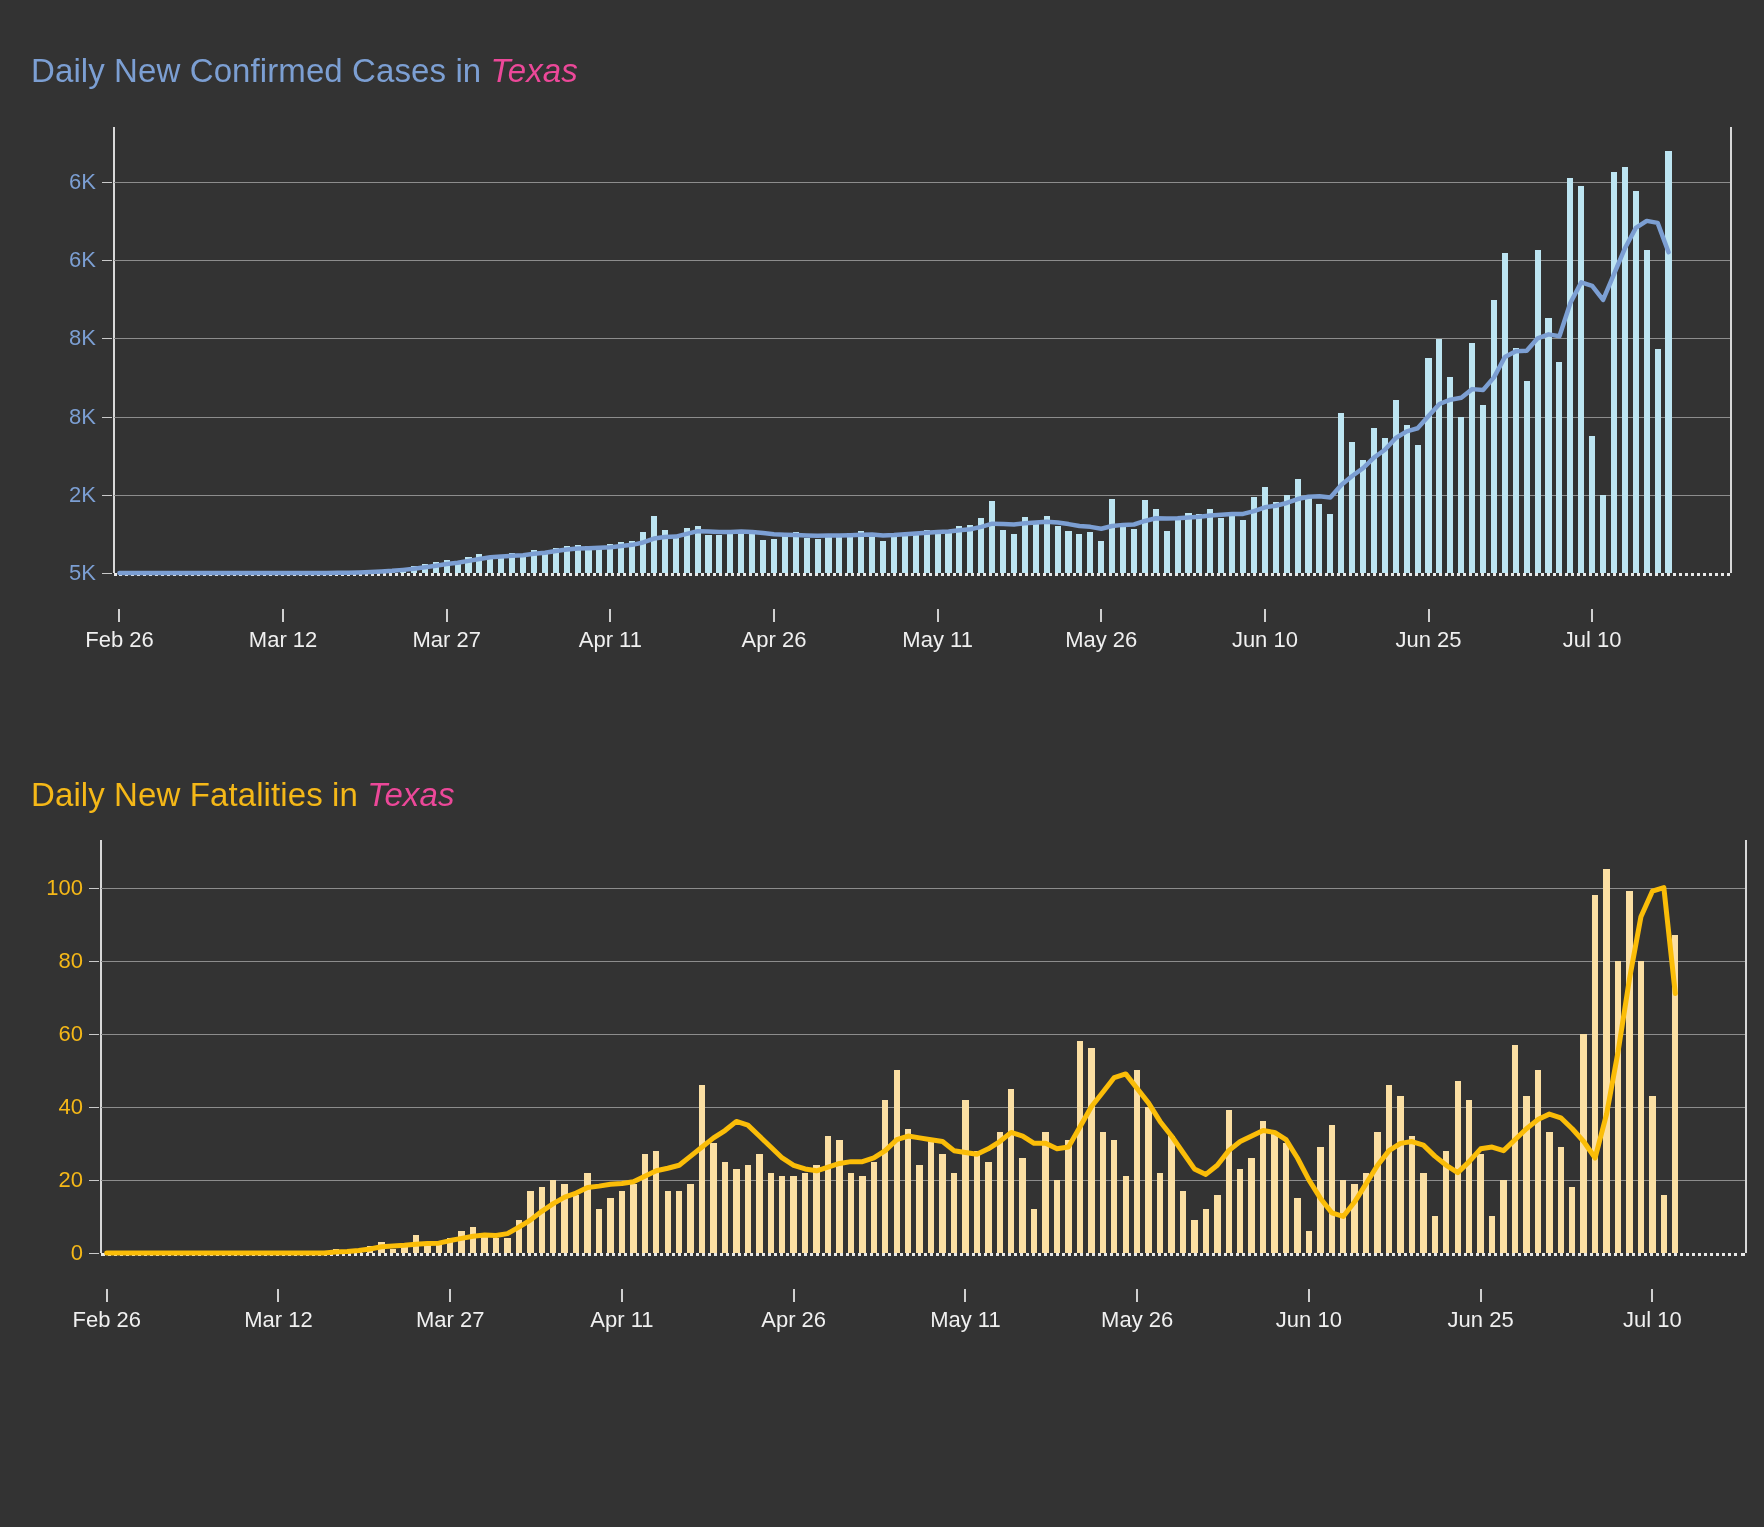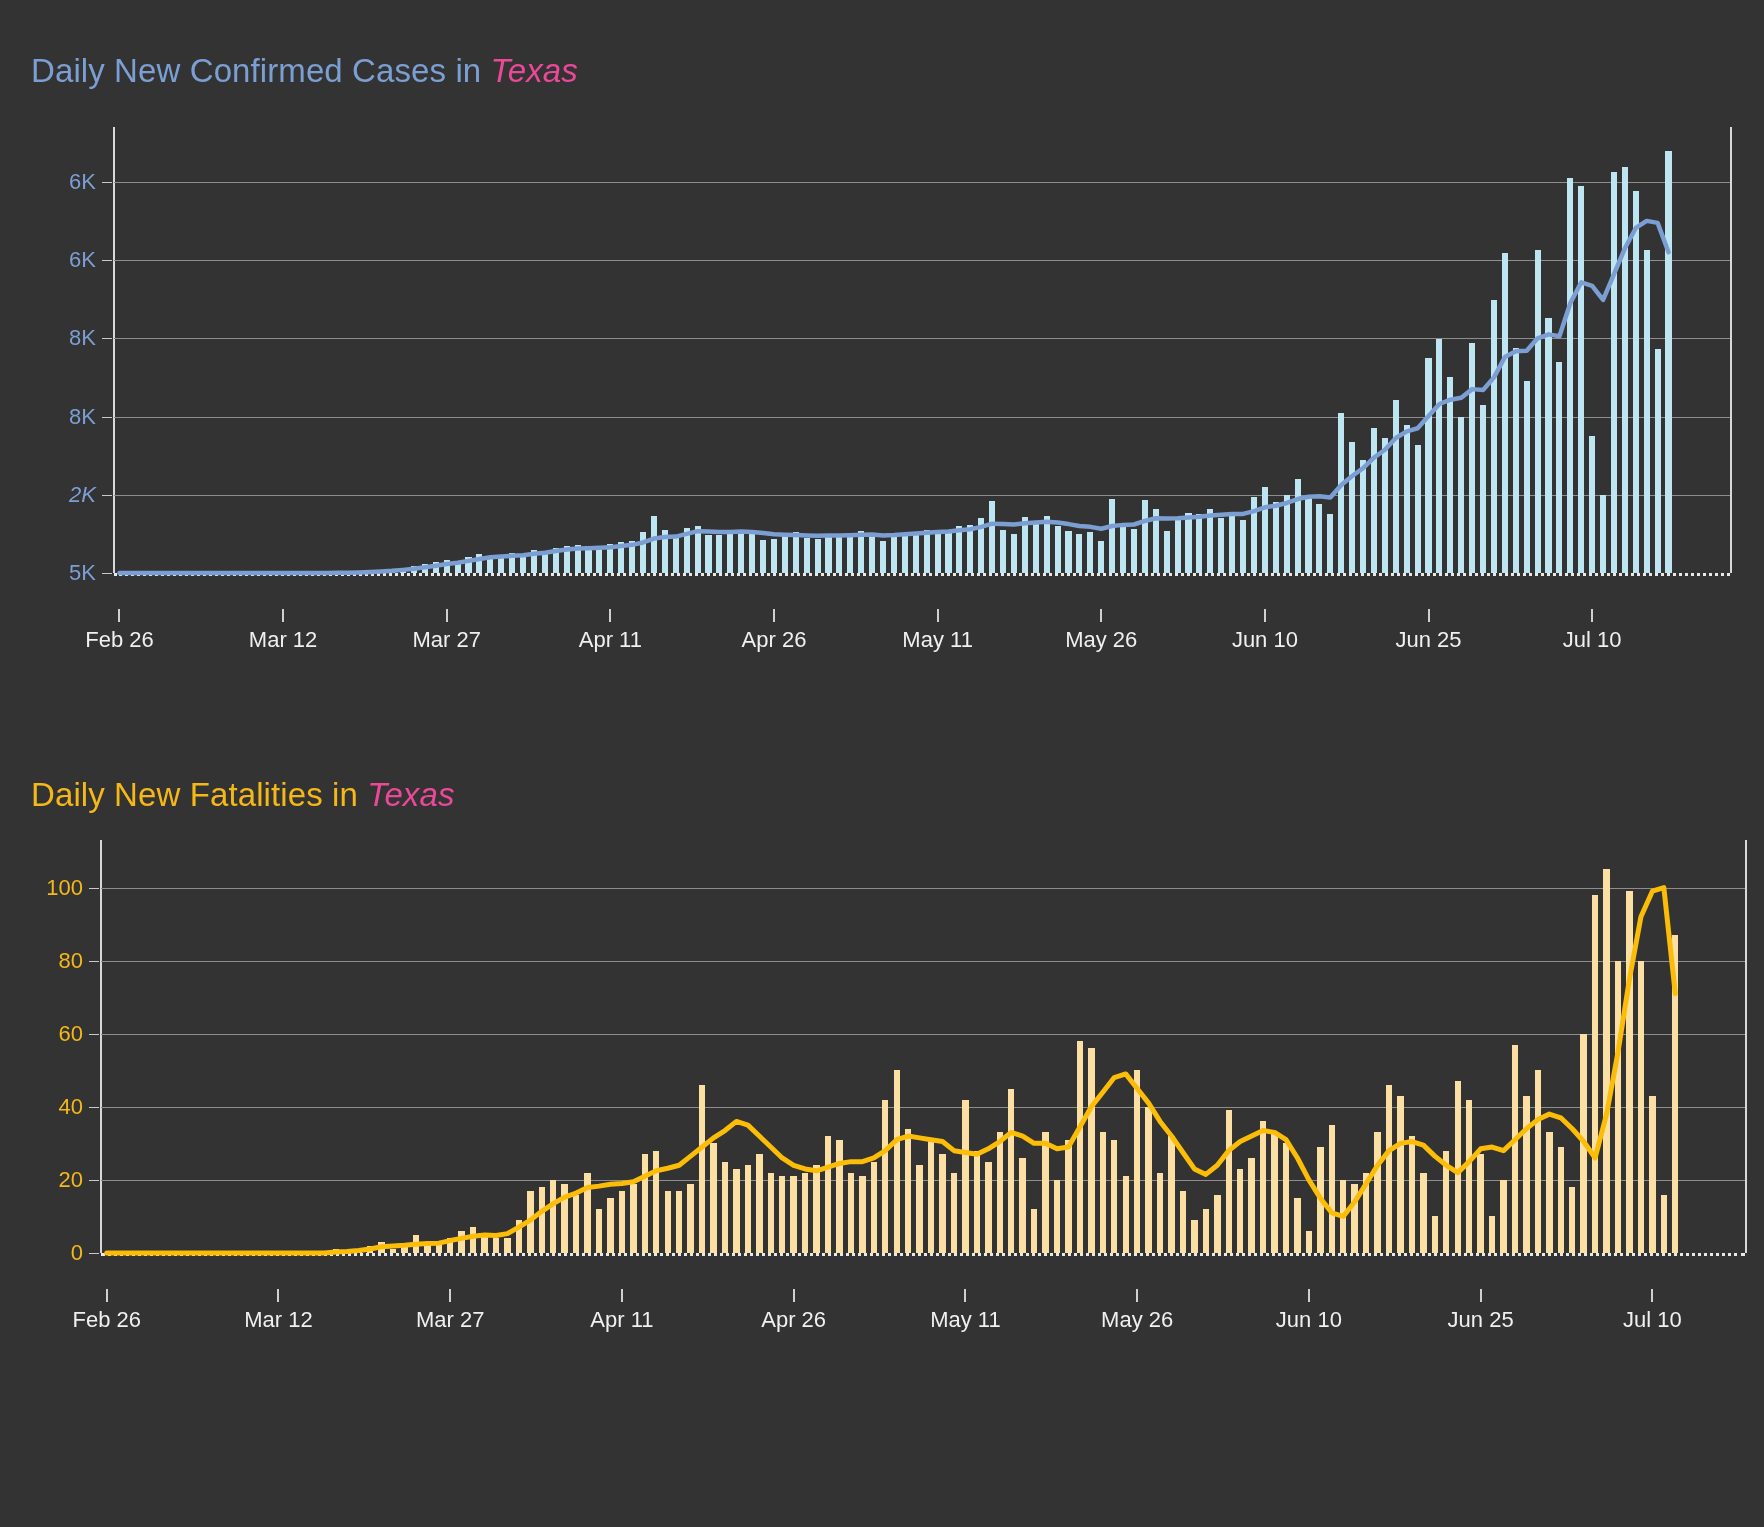--- a/index.html
+++ b/index.html
@@ -86,21 +86,21 @@
     <span>Daily New Confirmed Cases in </span><span class="state">Texas</span>
   </div>
   <div class="plot" id="cases-plot" style="left: 114px; top: 127px; width: 1560px; height: 446px;">
       <div class="axis-line" style="left: -1px; top: 0px; width: 2px; height: 446px;"></div>
       <div class="axis-line" style="left: 1616px; top: 0px; width: 2px; height: 446px;"></div>
       <div class="zeroline" style="top: 446px; width: 1616px;"></div>
       <div class="ytick-mark" style="left: -12px; top: 446px;"></div>
       <div class="ytick" style="right: 1578px; top: 446px; width: 90px;">5K</div>
       <div class="gridline" style="top: 367.754px; width: 1616px;"></div>
       <div class="ytick-mark" style="left: -12px; top: 367.754px;"></div>
-      <div class="ytick" style="right: 1578px; top: 367.754px; width: 90px; font-style: italic;">2K</div>
+      <div class="ytick" style="right: 1578px; top: 367.754px; width: 90px;">2K</div>
       <div class="gridline" style="top: 289.509px; width: 1616px;"></div>
       <div class="ytick-mark" style="left: -12px; top: 289.509px;"></div>
       <div class="ytick" style="right: 1578px; top: 289.509px; width: 90px;">8K</div>
       <div class="gridline" style="top: 211.263px; width: 1616px;"></div>
       <div class="ytick-mark" style="left: -12px; top: 211.263px;"></div>
       <div class="ytick" style="right: 1578px; top: 211.263px; width: 90px;">8K</div>
       <div class="gridline" style="top: 133.018px; width: 1616px;"></div>
       <div class="ytick-mark" style="left: -12px; top: 133.018px;"></div>
       <div class="ytick" style="right: 1578px; top: 133.018px; width: 90px;">6K</div>
       <div class="gridline" style="top: 54.7719px; width: 1616px;"></div>

